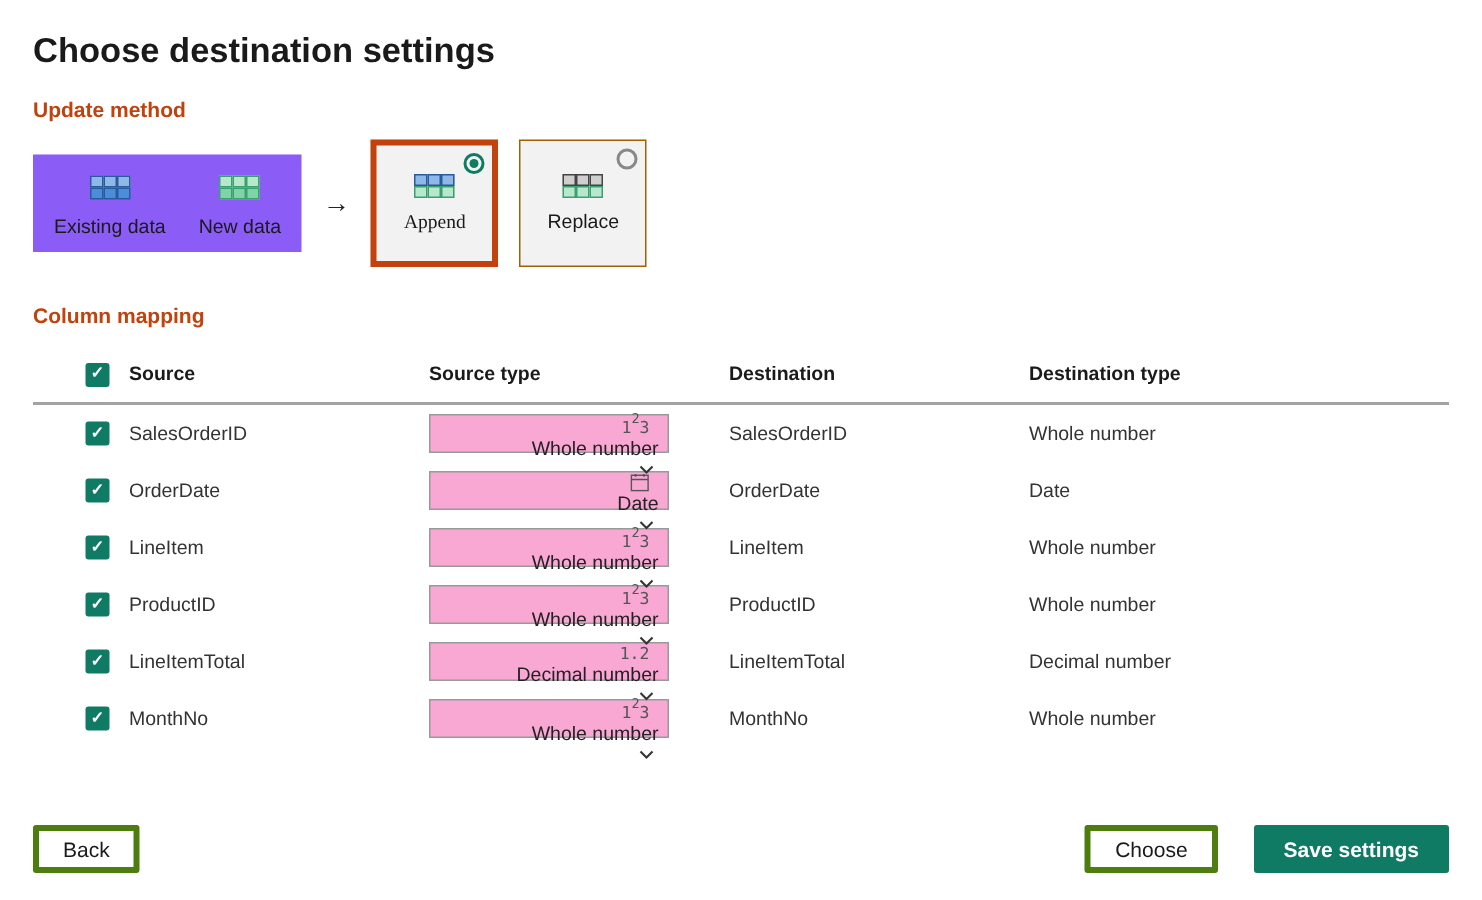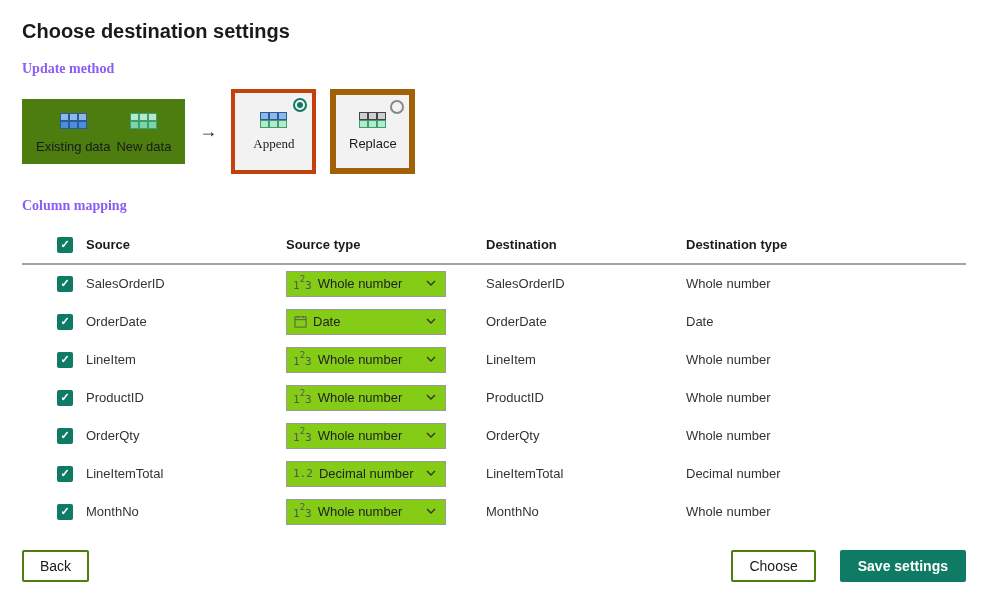--- a/index.html
+++ b/index.html
@@ -1,28 +1,28 @@
 <!DOCTYPE html>
 <html><head>
 <meta charset="utf-8">
 <style>
   * { box-sizing: border-box; }
   html, body { margin:0; padding:0; font-family:"Segoe UI",Arial,sans-serif; color:#1a1a1a; background:#fff; }
   body { width:988px; height:600px; position:relative; padding:20px 22px; }
-  h1 { font-size:20px; font-weight:600; margin:0 0 18px 0; color:#1a1a1a; }
-  h2 { font-size:14px; font-weight:600; margin:0 0 12px 0; color:#8b5cf6;font-family:Liberation Serif, serif; }
+  h1 { font-size:23px; font-weight:600; margin:0 0 18px 0; color:#1a1a1a; }
+  h2 { font-size:14px; font-weight:600; margin:0 0 12px 0; color:#c2410c; }
 
   .update-row { display:flex; align-items:center; gap:14px; margin-bottom:24px; }
-  .legend-box { background:#4d7c0f; display:flex; align-items:center; gap:6px; padding:14px 14px 10px 14px; }
+  .legend-box { background:#8b5cf6; display:flex; align-items:center; gap:22px; padding:14px 14px 10px 14px; }
   .legend-item { display:flex; flex-direction:column; align-items:center; font-size:13px; color:#1a1a1a; }
   .legend-item span { margin-top:10px; }
   .arrow { font-size:18px; color:#222; }
 
   .method-card {
-    width:85px; height:85px; background:#f2f2f2; border:6px solid #a16207;
+    width:85px; height:85px; background:#f2f2f2; border:1px solid #a16207;
     display:flex; flex-direction:column; align-items:center; justify-content:center;
     font-size:13px; color:#1a1a1a; position:relative; cursor:pointer;
   }
   .method-card.selected { border:4px solid #c2410c;font-family:Liberation Serif, serif; }
   .method-card .radio {
     position:absolute; top:5px; right:5px; width:14px; height:14px;
     border:2px solid #888; border-radius:50%;
   }
   .method-card.selected .radio { border-color:#0f7b64; }
   .method-card.selected .radio::after {
@@ -57,37 +57,37 @@
   .map-table th:nth-child(4), .map-table td:nth-child(4) { width:200px; }
 
   .chk {
     width:16px; height:16px; background:#0f7b64; border-radius:2px;
     display:inline-flex; align-items:center; justify-content:center;
     color:#fff; font-size:11px; line-height:1; cursor:pointer;
   }
   .chk::after { content:"✓"; font-weight:bold; }
 
   .type-dd {
-    display:flex; align-items:center; width:160px; height:26px;
-    border:1px solid #999; background:#84cc16; padding:0 6px; cursor:pointer;
-    font-size:13px; color:#222;
+    display:flex; align-items:flex-end; width:160px; height:26px;
+    border:1px solid #999; background:#f9a8d4; padding:0 6px; cursor:pointer;
+    font-size:13px; color:#222;flex-direction:column;
   }
   .type-dd .ti { font-size:11px; color:#555; margin-right:6px; font-family:Consolas,monospace; }
   .type-dd .lbl { flex:1; }
   .type-dd .chev { width:16px; text-align:center; color:#444; }
   .chev svg { width:10px; height:10px; }
 
   .cal-icon { display:inline-flex; width:14px; align-items:center; justify-content:center; margin-right:6px; }
 
   .footer {
     position:absolute; left:22px; right:22px; bottom:18px;
     display:flex; align-items:center;
   }
   .btn {
-    height:32px; padding:0 16px; font-size:14px; border:2px solid #4d7c0f;
+    height:32px; padding:0 16px; font-size:14px; border:4px solid #4d7c0f;
     background:#fff; color:#1a1a1a; cursor:pointer; display:inline-flex;
     align-items:center; justify-content:center; border-radius:2px;
   }
   .btn.primary { background:#0f7b64; color:#fff; border-color:#0f7b64; font-weight:600; }
   .footer .spacer { flex:1; }
   .footer .btn + .btn { margin-left:24px; }
 </style>
 </head>
 <body>
 
@@ -226,35 +226,20 @@
               <span class="chev"><svg viewBox="0 0 10 10">
                   <path d="M1 3 L5 7 L9 3" fill="none" stroke="#333" stroke-width="1.4"></path>
                 </svg></span>
             </div>
           </td>
           <td>ProductID</td>
           <td>Whole number</td>
         </tr>
         <tr>
           <td><span class="chk"></span></td>
-          <td>OrderQty</td>
-          <td>
-            <div class="type-dd">
-              <span class="ti">1<sup style="font-size:9px;position:relative;top:-2px;">2</sup>3</span>
-              <span class="lbl">Whole number</span>
-              <span class="chev"><svg viewBox="0 0 10 10">
-                  <path d="M1 3 L5 7 L9 3" fill="none" stroke="#333" stroke-width="1.4"></path>
-                </svg></span>
-            </div>
-          </td>
-          <td>OrderQty</td>
-          <td>Whole number</td>
-        </tr>
-        <tr>
-          <td><span class="chk"></span></td>
           <td>LineItemTotal</td>
           <td>
             <div class="type-dd">
               <span class="ti">1.2</span>
               <span class="lbl">Decimal number</span>
               <span class="chev"><svg viewBox="0 0 10 10">
                   <path d="M1 3 L5 7 L9 3" fill="none" stroke="#333" stroke-width="1.4"></path>
                 </svg></span>
             </div>
           </td>

